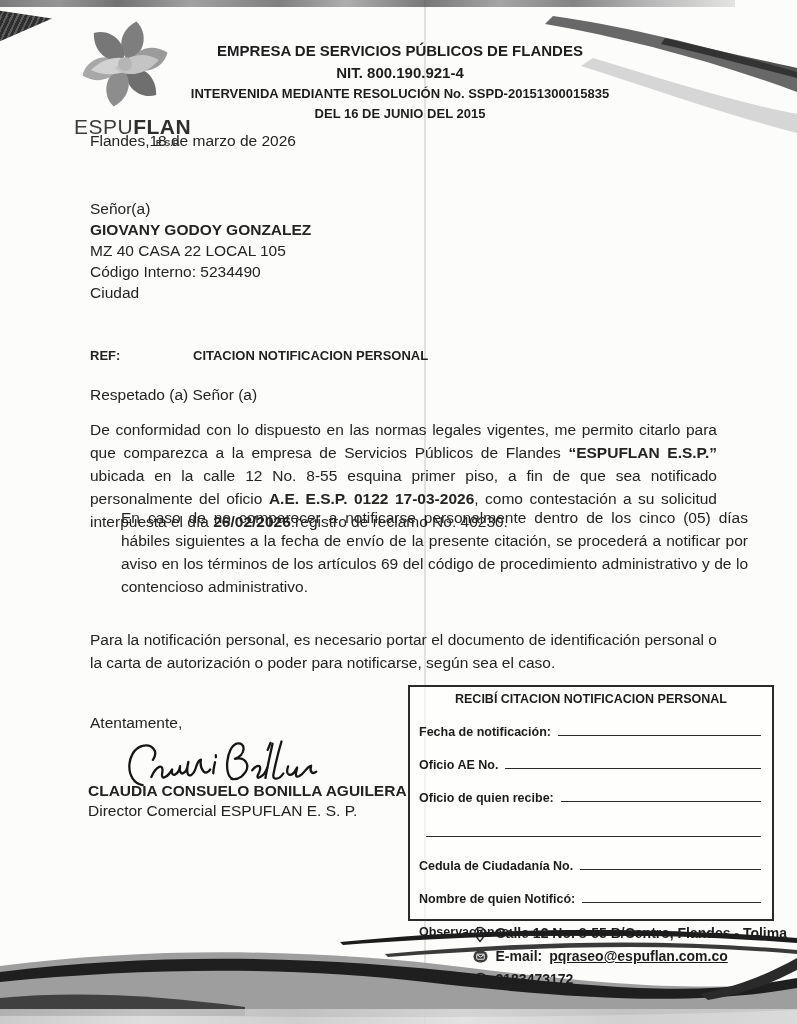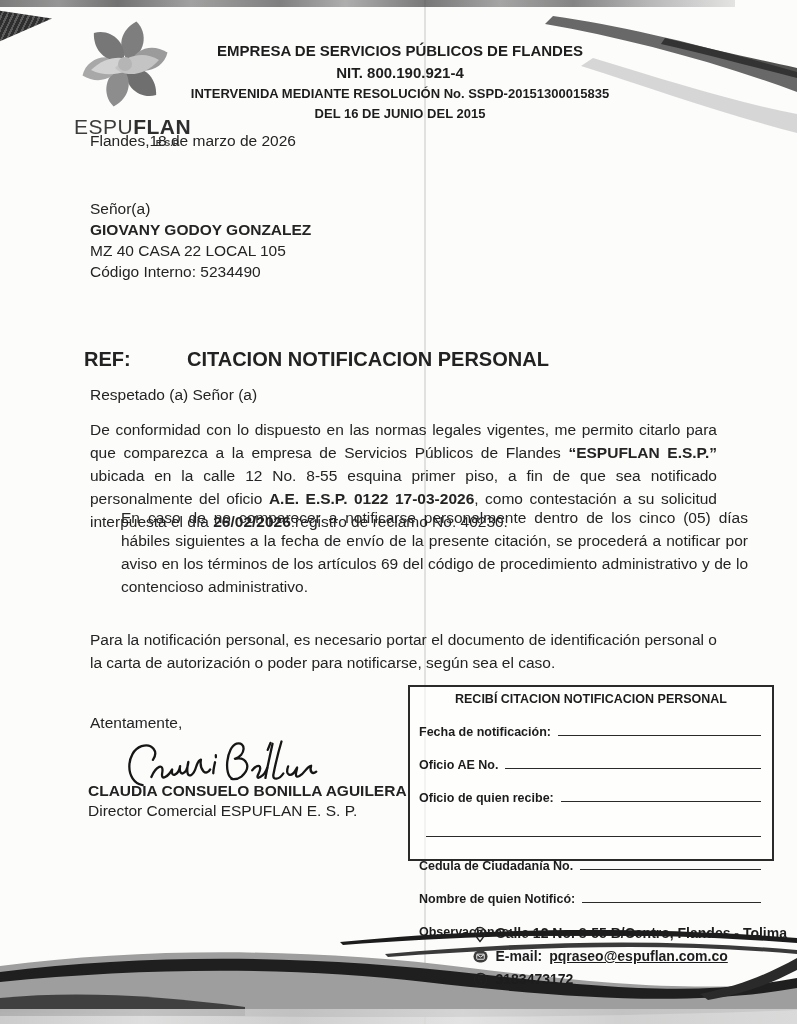--- a/index.html
+++ b/index.html
@@ -50,35 +50,35 @@
   .hdr .h1{font-size:15px;line-height:22px;}
   .hdr .h2{font-size:15px;line-height:22px;}
   .hdr .h3{font-size:13px;line-height:20px;}
   .hdr .h4{font-size:13px;line-height:20px;}
   
   .txt{font-size:15.5px;line-height:21px;color:#242424;}
   .date{position:absolute;left:90px;top:130px;}
   .recipient{position:absolute;left:90px;top:198px;}
   .recipient .bold{font-weight:700;}
   .recipient .email{text-decoration:underline;}
-  .ref{position:absolute;left:84px;top:348px;font-weight:700;font-size:20px;}
+  .ref{position:absolute;left:90px;top:348px;font-weight:700;font-size:13px;}
   .ref .ref-label{display:inline-block;width:103px;}
   .greeting{position:absolute;left:90px;top:384px;}
   .para{position:absolute;left:90px;width:627px;font-size:15.5px;line-height:23px;color:#242424;text-align:justify;}
   .p1{top:418px;}
   .p2{top:506px;margin-left:31px;}
   .p3{top:628px;}
   .seg-bold{font-weight:700;}
   .valediction{position:absolute;left:90px;top:712px;}
   .signature{position:absolute;left:118px;top:733px;transform:rotate(-1.5deg);}
   .signer-name{position:absolute;left:88px;top:782px;font-weight:700;font-size:15.5px;}
   .signer-title{position:absolute;left:88px;top:802px;font-size:15.5px;}
   
   .rbox{
-    position:absolute;left:408px;top:685px;width:366px;height:176px;
+    position:absolute;left:408px;top:685px;width:366px;height:236px;
     border:2px solid #2a2a2a;background:rgba(255,255,255,.6);
     padding:5px 9px 0 9px;box-sizing:border-box;
   }
   .rbox-title{text-align:center;font-weight:700;font-size:12.5px;color:#1c1c1c;margin-bottom:3px;}
   .rrow{display:flex;align-items:flex-end;height:21px;margin-top:12px;}
   .rrow .rlabel{font-weight:700;font-size:12.5px;color:#1c1c1c;white-space:nowrap;}
   .rrow .rline{flex:1;border-bottom:1.6px solid #2a2a2a;margin:0 2px 3px 7px;}
   .rrow.blank{height:23px;}
   
   .footer{
@@ -131,20 +131,21 @@
     <div class="h4">DEL 16 DE JUNIO DEL 2015</div>
   </div>
 
   <div class="txt date">Flandes,18 de marzo de 2026</div>
 
   <div class="txt recipient">
     <div>Señor(a)</div>
     <div class="bold">GIOVANY GODOY GONZALEZ</div>
     <div>MZ 40 CASA 22 LOCAL 105</div>
     <div>Código Interno: 5234490</div>
+    <div>Ciudad</div>
   </div>
 
   <div class="ref">
     <span class="ref-label">REF:</span><span>CITACION NOTIFICACION PERSONAL</span>
   </div>
 
   <div class="txt greeting">Respetado (a) Señor (a)</div>
 
   <div class="para p1">
     <span>De conformidad con lo dispuesto en las normas legales vigentes, me permito citarlo para que comparezca a la empresa de Servicios Públicos de Flandes </span><span class="seg-bold">“ESPUFLAN E.S.P.”</span><span> ubicada en la calle 12 No. 8-55 esquina primer piso, a fin de que sea notificado personalmente del oficio </span><span class="seg-bold">A.E. E.S.P. 0122 17-03-2026</span><span>, como contestación a su solicitud interpuesta el día </span><span class="seg-bold">26/02/2026</span><span>.registro de reclamo No. 40230.</span>

